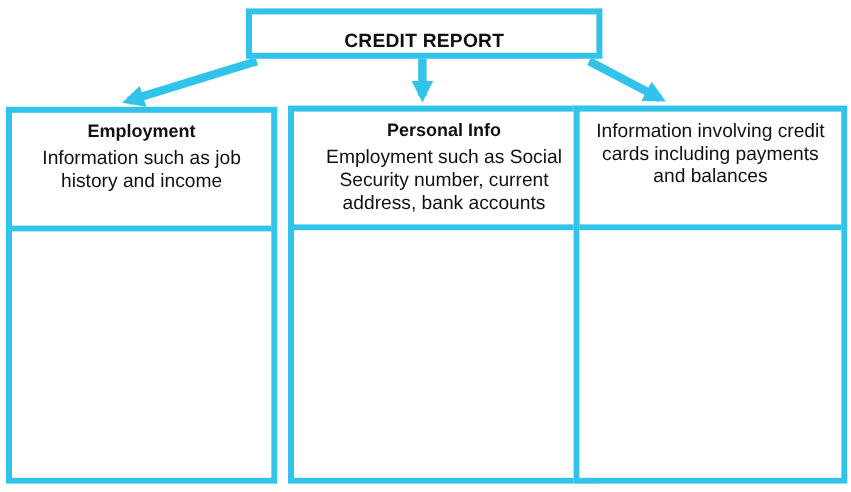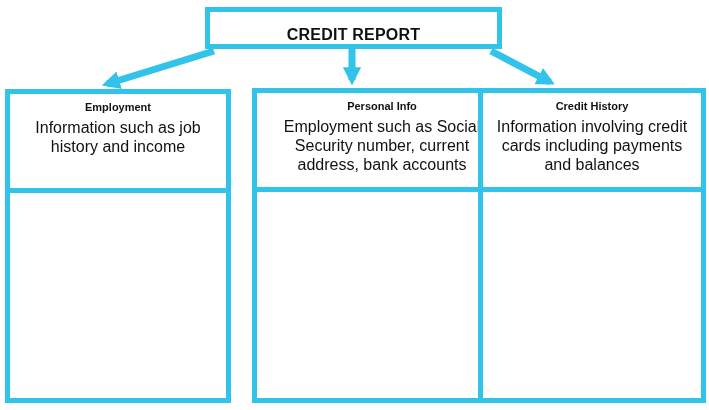--- a/index.html
+++ b/index.html
@@ -56,31 +56,31 @@
   }
   .arrow-head { fill: var(--accent); }
   .column {
     position: absolute;
     border: 5px solid var(--accent);
     background: #fff;
     display: flex;
     flex-direction: column;
   }
   .col-1 { left: 5px;   top: 89px; width: 226px; height: 314px; }
-  .col-2 { left: 252px; top: 88px; width: 260px; height: 315px; }
+  .col-2 { left: 240px; top: 88px; width: 260px; height: 315px; }
   .col-3 { left: 478px; top: 88px; width: 228px; height: 315px; }
   .col-header {
     height: 99px;
     border-bottom: 5px solid var(--accent);
     padding: 7px 6px 0 6px;
     text-align: center;
   }
   .col-title {
     font-weight: bold;
-    font-size: 11px;
+    font-size: 15px;
     margin-bottom: 5px;
     color: var(--text);
   }
   .col-desc {
     font-size: 16px;
     line-height: 1.2;
     color: var(--text);
   }
   .col-body {
     flex: 1;
@@ -118,19 +118,18 @@
   <div class="column col-2">
     <div class="col-header">
       <div class="col-title">Personal Info</div>
       <div class="col-desc">Employment such as Social Security number, current address, bank accounts</div>
     </div>
     <div class="col-body"></div>
   </div>
 
   <div class="column col-3">
     <div class="col-header">
-      <div class="col-title">Credit History</div>
       <div class="col-desc">Information involving credit cards including payments and balances</div>
     </div>
     <div class="col-body"></div>
   </div>
 
 </div>
 
 </body></html>

